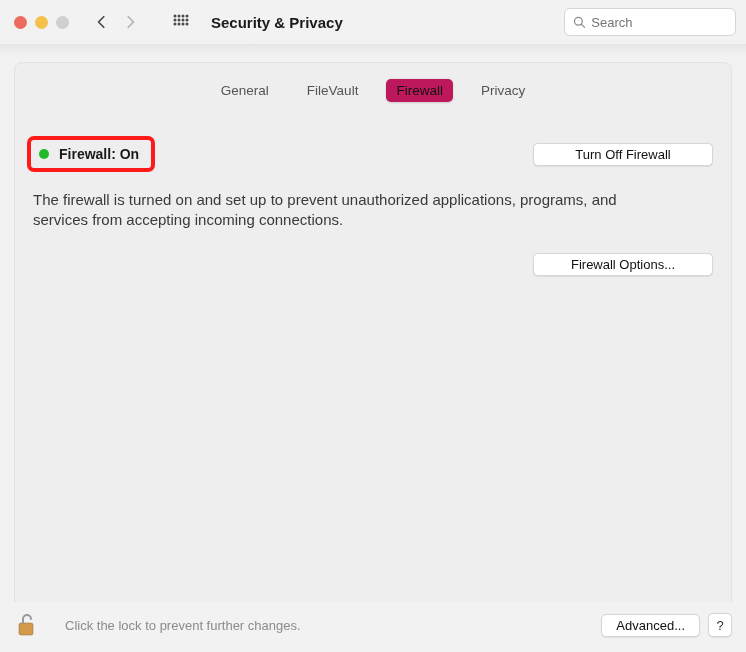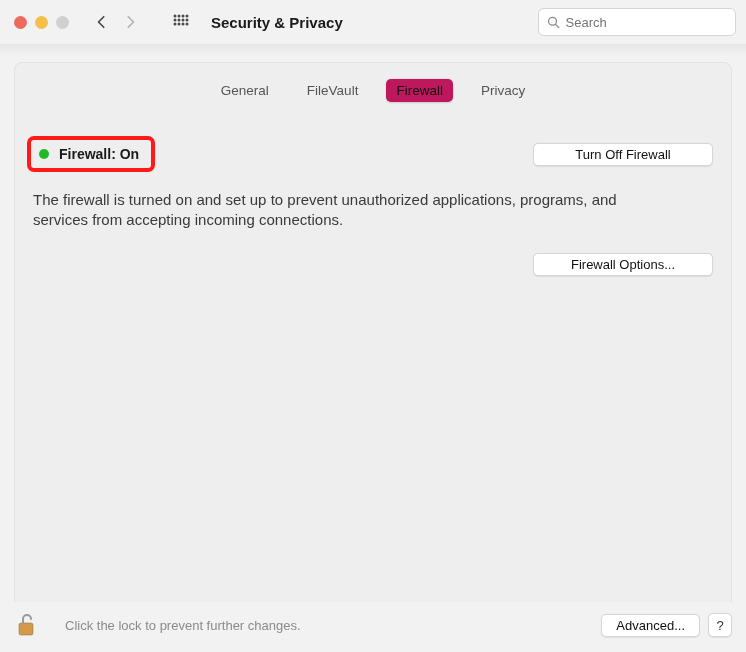--- a/index.html
+++ b/index.html
@@ -39,21 +39,21 @@
     }
     .navbtn svg { width: 14px; height: 14px; }
     .title { font-weight: 700; font-size: 15px; margin-left: 10px; }
     .gridbtn { margin-left: 20px; display: flex; align-items: center; justify-content: center; width: 24px; height: 24px;}
     .searchwrap {
       margin-left: auto;
       background: #ffffff;
       border: 1px solid #d5d5d5;
       border-radius: 6px;
       height: 28px;
-      width: 198px;
+      width: 172px;
       display: flex;
       align-items: center;
       padding: 0 8px;
       gap: 6px;
     }
     .searchwrap input {
       border: none;
       outline: none;
       font-size: 13px;
       width: 100%;

